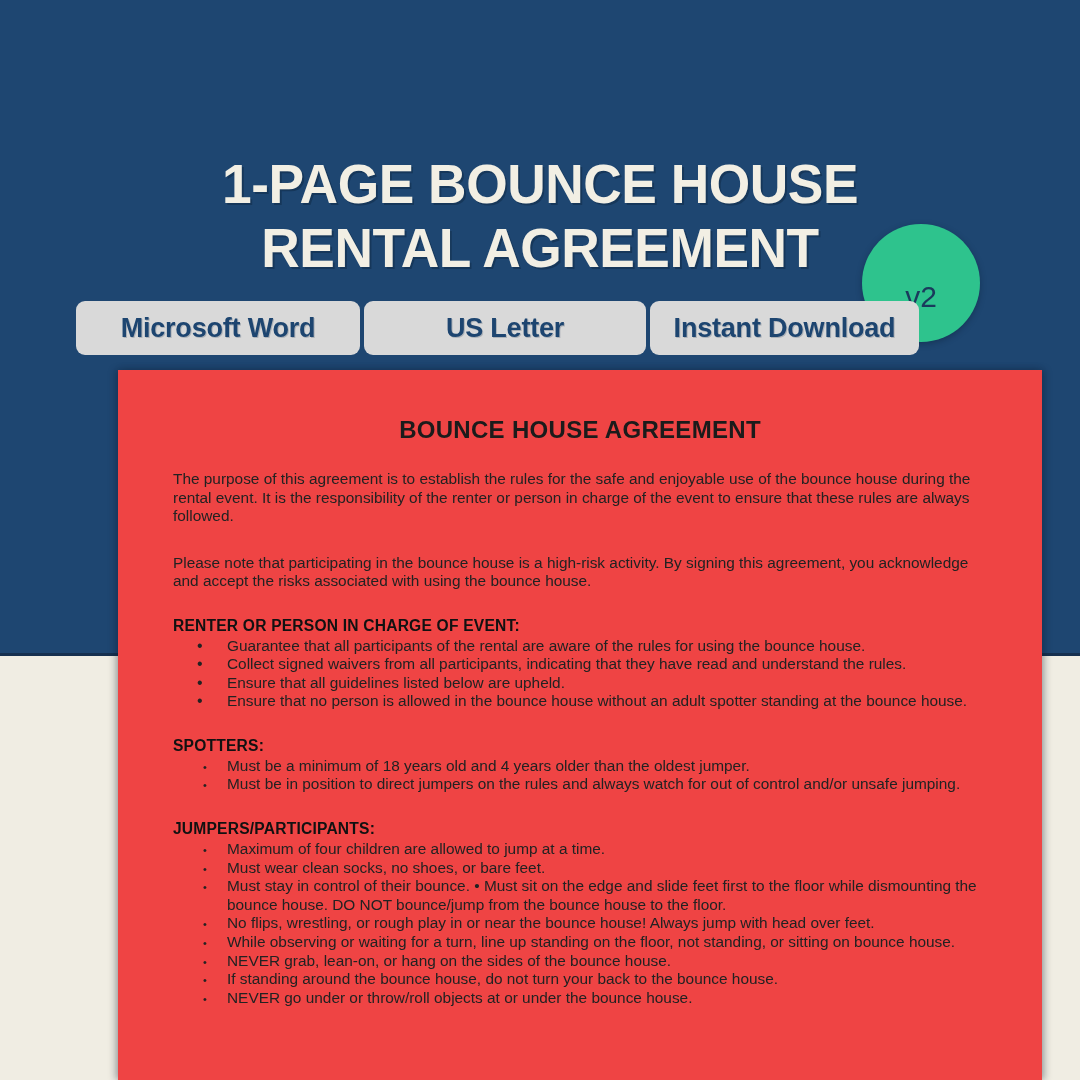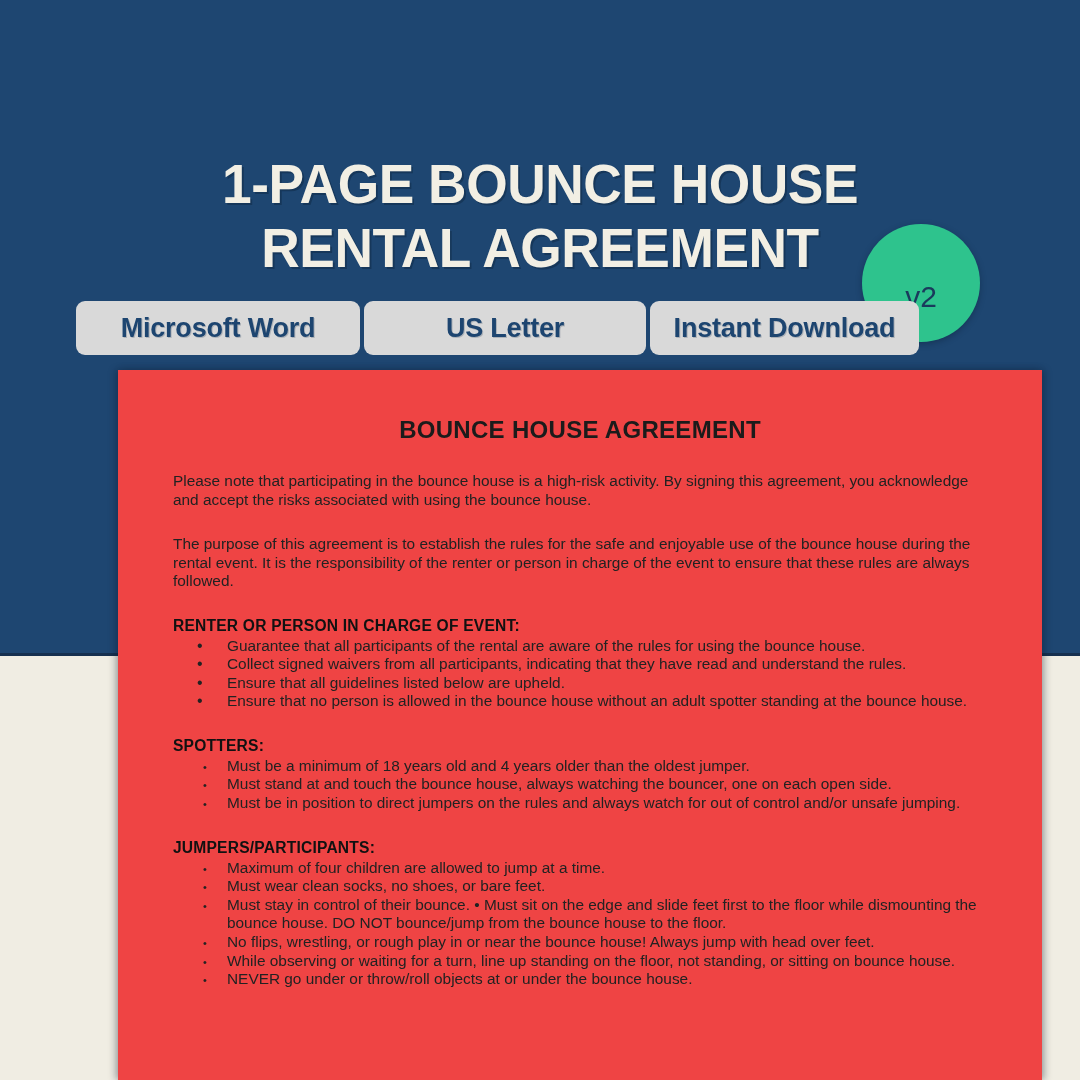--- a/index.html
+++ b/index.html
@@ -209,42 +209,43 @@
 <div class="pill-row">
   <div class="pill pill-1">Microsoft Word</div>
   <div class="pill pill-2">US Letter</div>
   <div class="pill pill-3">Instant Download</div>
 </div>
 
 <div class="doc-card">
 
   <div class="doc-title">BOUNCE HOUSE AGREEMENT</div>
 
+  <div class="doc-para">The purpose of this agreement is to establish the rules for the safe and enjoyable use of the bounce house during the rental event. It is the responsibility of the renter or person in charge of the event to ensure that these rules are always followed.</div>
+
   <div class="doc-para second">Please note that participating in the bounce house is a high-risk activity. By signing this agreement, you acknowledge and accept the risks associated with using the bounce house.</div>
-
-  <div class="doc-para">The purpose of this agreement is to establish the rules for the safe and enjoyable use of the bounce house during the rental event. It is the responsibility of the renter or person in charge of the event to ensure that these rules are always followed.</div>
 
   <div class="doc-heading">RENTER OR PERSON IN CHARGE OF EVENT:</div>
   <ul class="doc-list round">
     <li>Guarantee that all participants of the rental are aware of the rules for using the bounce house.</li>
     <li>Collect signed waivers from all participants, indicating that they have read and understand the rules.</li>
     <li>Ensure that all guidelines listed below are upheld.</li>
     <li>Ensure that no person is allowed in the bounce house without an adult spotter standing at the bounce house.</li>
   </ul>
 
   <div class="doc-heading">SPOTTERS:</div>
   <ul class="doc-list small">
     <li>Must be a minimum of 18 years old and 4 years older than the oldest jumper.</li>
-    <li>Must stand at and touch the bounce house, always watching the bouncer, one on each open side.</li>
     <li>Must be in position to direct jumpers on the rules and always watch for out of control and/or unsafe jumping.</li>
   </ul>
 
   <div class="doc-heading">JUMPERS/PARTICIPANTS:</div>
   <ul class="doc-list small">
     <li>Maximum of four children are allowed to jump at a time.</li>
     <li>Must wear clean socks, no shoes, or bare feet.</li>
     <li>Must stay in control of their bounce. • Must sit on the edge and slide feet first to the floor while dismounting the bounce house. DO NOT bounce/jump from the bounce house to the floor.</li>
     <li>No flips, wrestling, or rough play in or near the bounce house! Always jump with head over feet.</li>
     <li>While observing or waiting for a turn, line up standing on the floor, not standing, or sitting on bounce house.</li>
+    <li>NEVER grab, lean-on, or hang on the sides of the bounce house.</li>
+    <li>If standing around the bounce house, do not turn your back to the bounce house.</li>
     <li>NEVER go under or throw/roll objects at or under the bounce house.</li>
   </ul>
 
 </div>
 
 </body></html>

